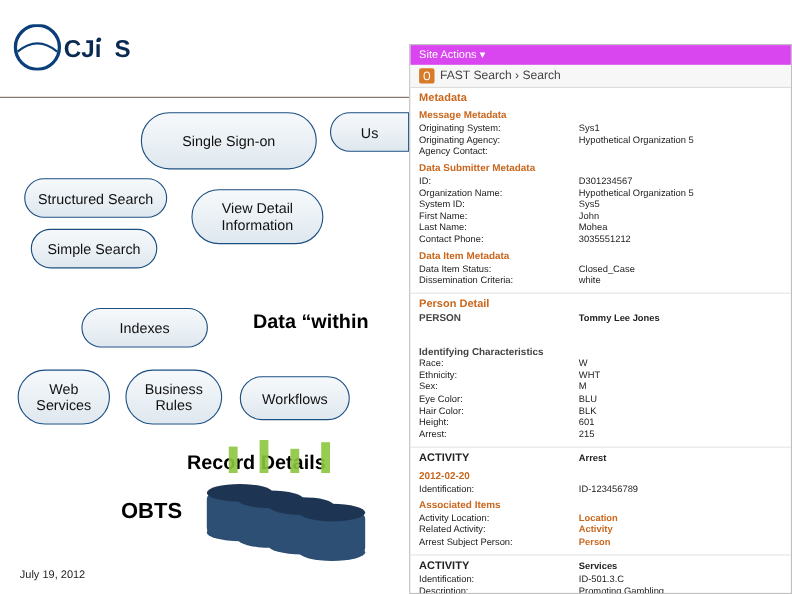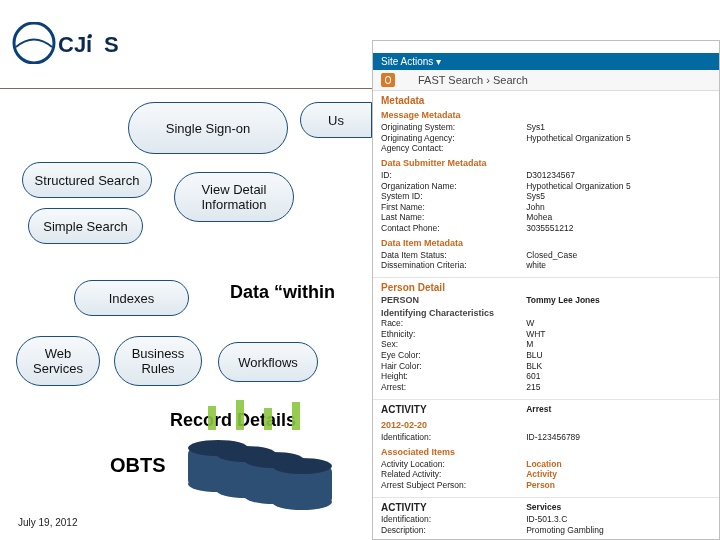--- a/index.html
+++ b/index.html
@@ -38,22 +38,22 @@
   .cyl .top  { position: absolute; left: 0; top: 0; width: 60px; height: 16px; background: #1d3553; border-radius: 50%; }
   .cyl .bot  { position: absolute; left: 0; bottom: 0; width: 60px; height: 16px; background: #2d4f74; border-radius: 50%; }
 
   
   .flare { position: absolute; width: 8px; background: #8cc63f; opacity: .9; }
 
   .date { position: absolute; left: 18px; bottom: 12px; font-size: 10px; color: #222; }
 
   
   .panel { position: absolute; left: 372px; top: 40px; width: 348px; height: 500px; background: #fff; border: 1px solid #bfbfbf; font-size: 9px; color: #111; overflow: hidden; }
-  .sp-bar { background: #0369a1; color: #fff; font-size: 10px; padding: 3px 8px; margin-top: 12px; }
-  .sp-title { display: flex; align-items: center; gap: 23px; padding: 3px 8px; border-bottom: 1px solid #ddd; background: #f7f7f7; }
+  .sp-bar { background: #d946ef; color: #fff; font-size: 10px; padding: 3px 8px; }
+  .sp-title { display: flex; align-items: center; gap: 5px; padding: 3px 8px; border-bottom: 1px solid #ddd; background: #f7f7f7; }
   .sp-title .icon { width: 14px; height: 14px; background: #d77b28; border-radius: 2px; position: relative; }
   .sp-title .icon::after { content:""; position:absolute; inset: 3px 4px; border: 1.5px solid #fff; border-radius: 50%; }
   .sp-title-text { font-size: 11px; color: #444; }
 
   .sec { padding: 4px 8px 6px; border-bottom: 1px solid #e4e4e4; }
   .sec h4 { color: #c9671d; font-size: 10px; font-weight: 700; margin-bottom: 2px; }
   .sec .sub { color: #c9671d; font-size: 9px; font-weight: 700; margin: 4px 0 2px; }
   .row { display: flex; }
   .row .k { width: 44%; color: #222; font-size: 8.5px; line-height: 1.25; }
   .row .v { width: 56%; color: #222; font-size: 8.5px; line-height: 1.25; }
@@ -180,21 +180,21 @@
         <div class="v">white</div>
       </div>
   </div>
 
   <div class="sec person">
     <h4>Person Detail</h4>
     <div class="row">
         <div class="k"><span class="sub2">PERSON</span></div>
         <div class="v" style="font-weight:700">Tommy Lee Jones</div>
       </div>
-    <div class="sub2" style="margin-top:2px">Identifying Characteristics</div>
+    <div class="sub2" style="margin-top:20px">Identifying Characteristics</div>
     <div class="row">
         <div class="k">Race:</div>
         <div class="v">W</div>
       </div>
     <div class="row">
         <div class="k">Ethnicity:</div>
         <div class="v">WHT</div>
       </div>
     <div class="row">
         <div class="k">Sex:</div>

